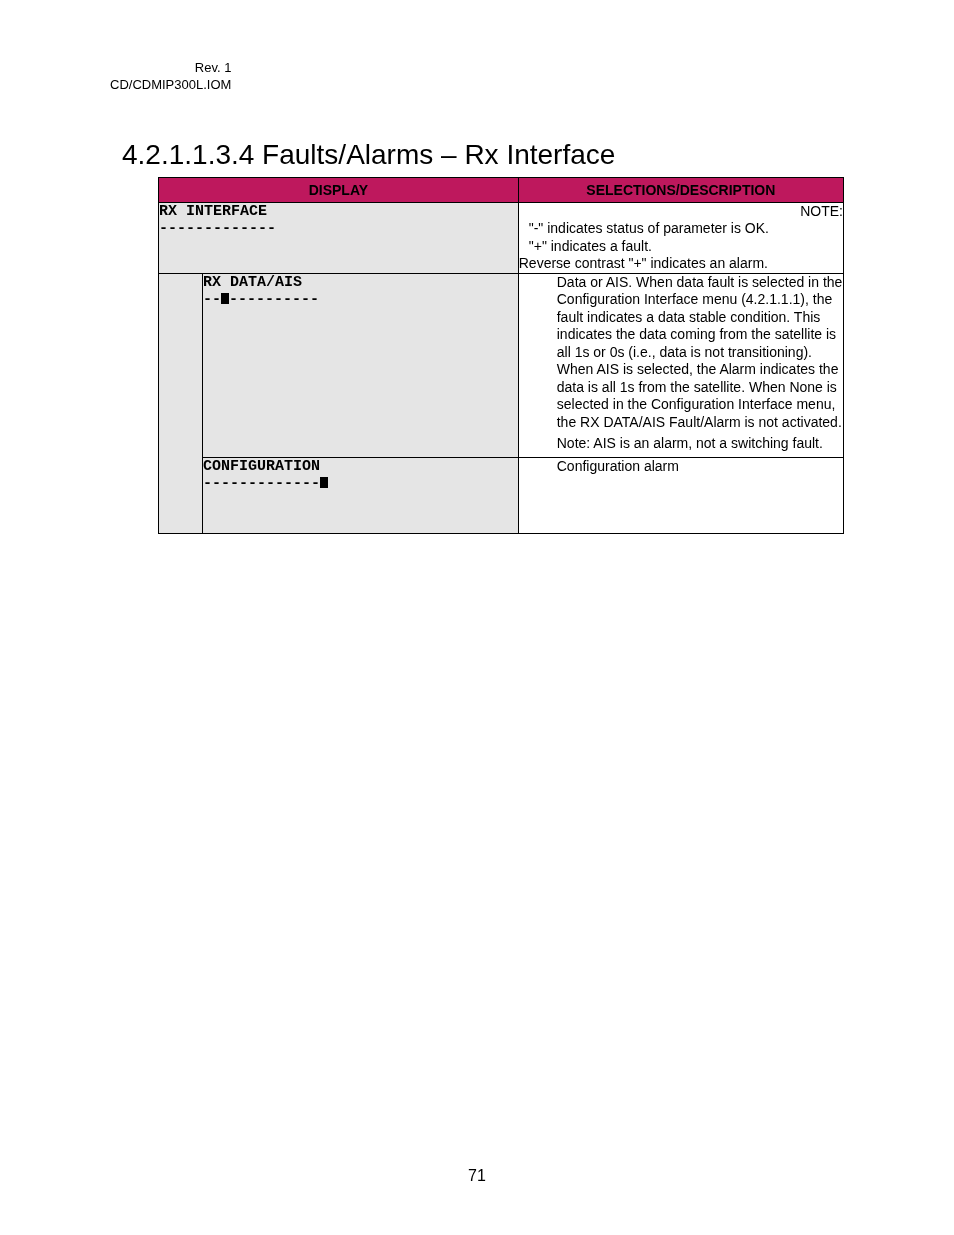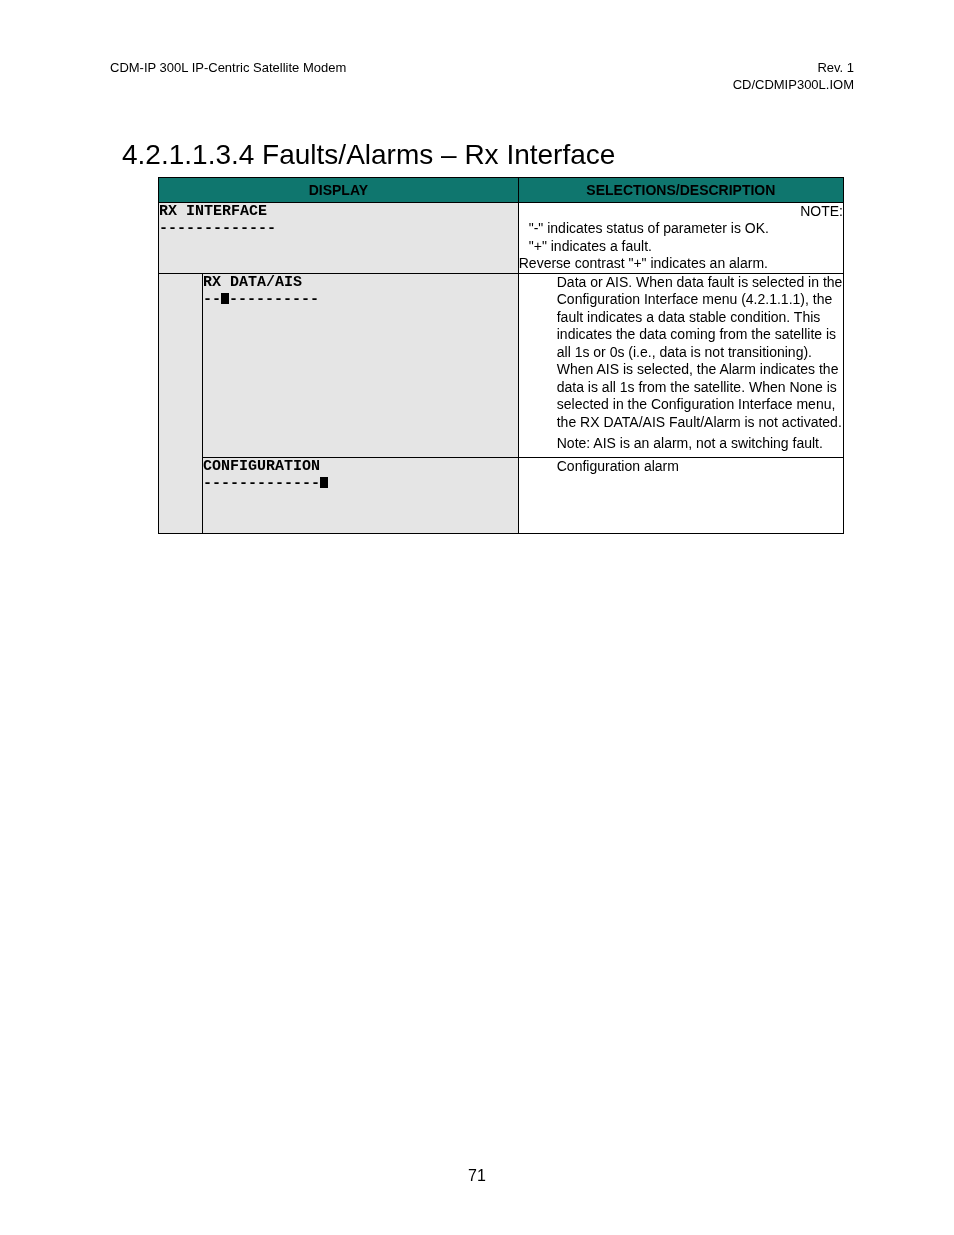--- a/index.html
+++ b/index.html
@@ -37,21 +37,21 @@
   table.main th, table.main td {
     border: 1px solid #000;
     vertical-align: top;
     font-size: 14px;
     padding: 0;
   }
   table.main th {
     text-align: center;
     font-weight: bold;
     padding: 4px 0;
-    background: #0f766e;
+    background: #be185d;
   }
   .display-cell {
     background: #e5e5e5;
     width: 342px;
   }
   .display-cell.narrow { width: 50px; }
   .desc-cell {
     background: #fff;
     width: 344px;
     padding: 6px 8px 10px 8px;
@@ -82,21 +82,20 @@
   }
   .row0-display { padding: 18px 0 36px 18px; }
   .rowN-display { padding: 16px 0 34px 26px; }
   .desc-cell p { margin: 0 0 4px 0; padding-left: 38px; }
 </style>
 </head>
 <body>
 
 <div class="page">
   <div class="header">
-    <div>CDM-IP 300L IP-Centric Satellite Modem</div>
     <div class="header-right">
       <div>Rev. 1</div>
       <div>CD/CDMIP300L.IOM</div>
     </div>
   </div>
 
   <h2 class="section-heading">4.2.1.1.3.4  Faults/Alarms – Rx Interface</h2>
 
   <table class="main">
     <thead>

